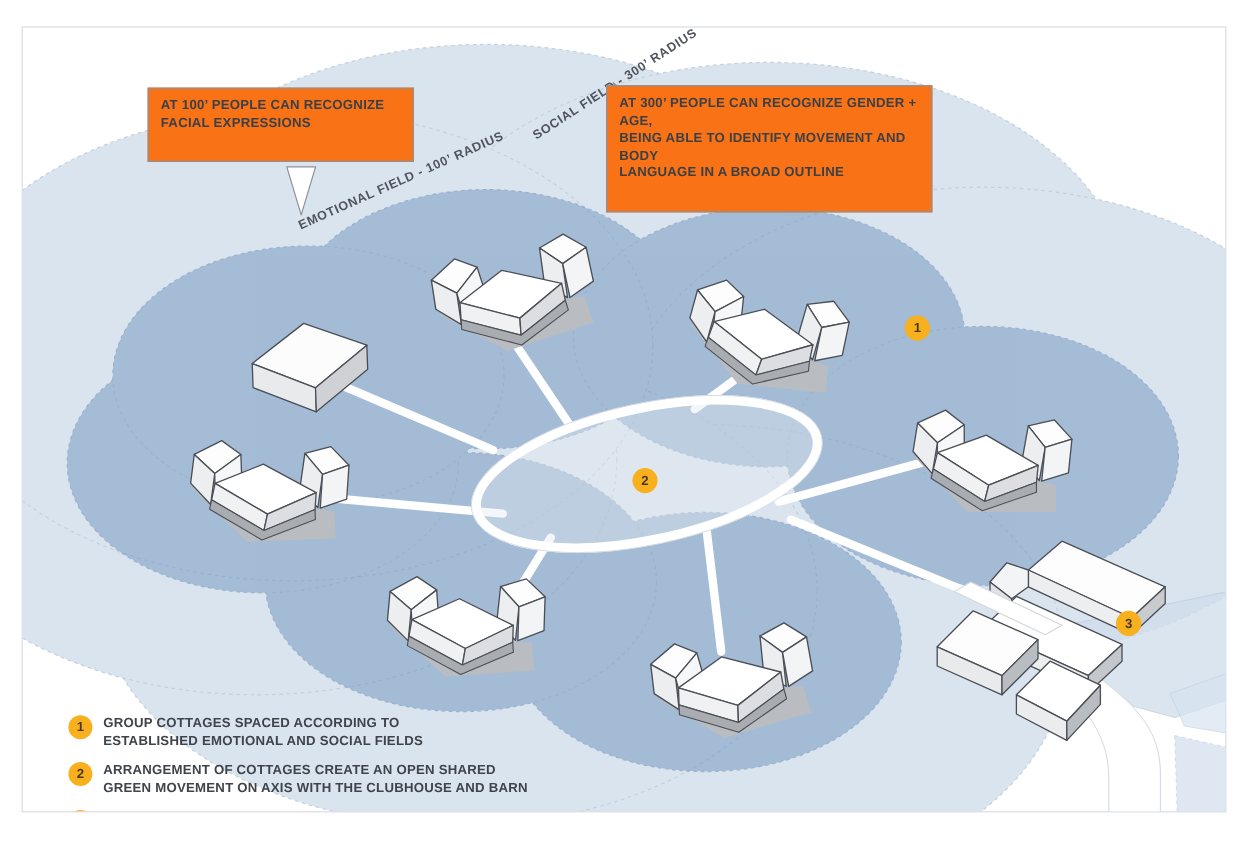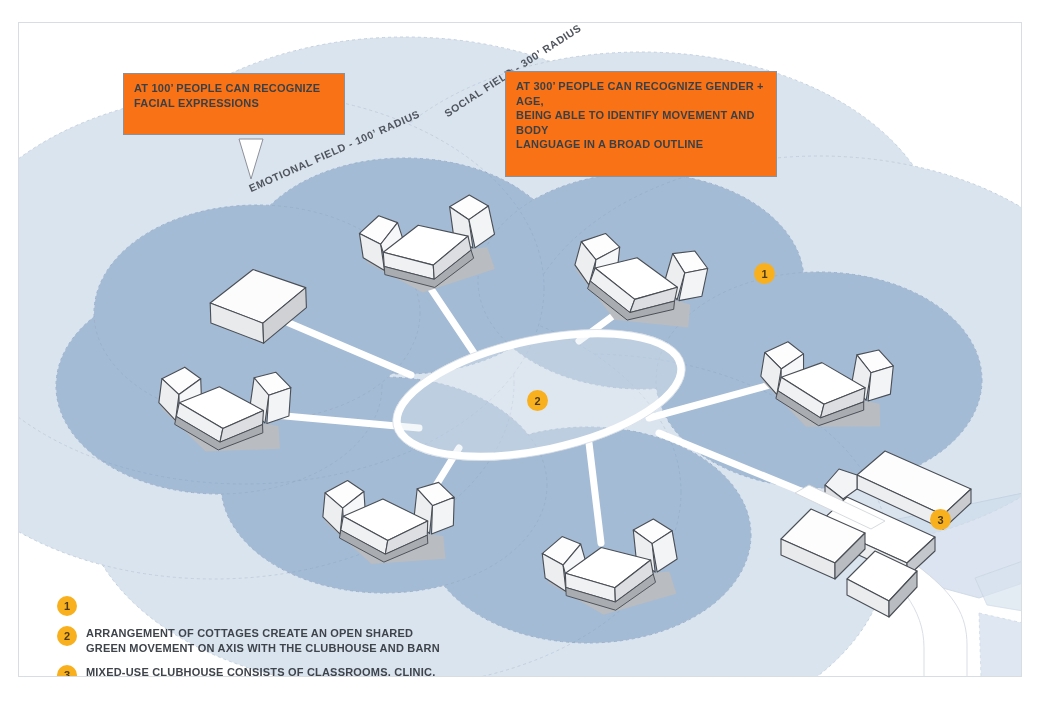--- a/index.html
+++ b/index.html
@@ -250,20 +250,22 @@
 BEING ABLE TO IDENTIFY MOVEMENT AND BODY
 LANGUAGE IN A BROAD OUTLINE</div>
 
       <div class="marker" id="marker-1">1</div>
       <div class="marker" id="marker-2">2</div>
       <div class="marker" id="marker-3">3</div>
 
       <div id="legend">
         <div class="legend-row">
           <div class="legend-bullet">1</div>
+          <div class="legend-text">GROUP COTTAGES SPACED ACCORDING TO
+ESTABLISHED EMOTIONAL AND SOCIAL FIELDS</div>
         </div>
         <div class="legend-row">
           <div class="legend-bullet">2</div>
           <div class="legend-text">ARRANGEMENT OF COTTAGES CREATE AN OPEN SHARED
 GREEN MOVEMENT ON AXIS WITH THE CLUBHOUSE AND BARN</div>
         </div>
         <div class="legend-row">
           <div class="legend-bullet">3</div>
           <div class="legend-text">MIXED-USE CLUBHOUSE CONSISTS OF CLASSROOMS, CLINIC,
 GYM, THERAPY, RECEPTION, COMMON, AND DINING SPACES</div>

